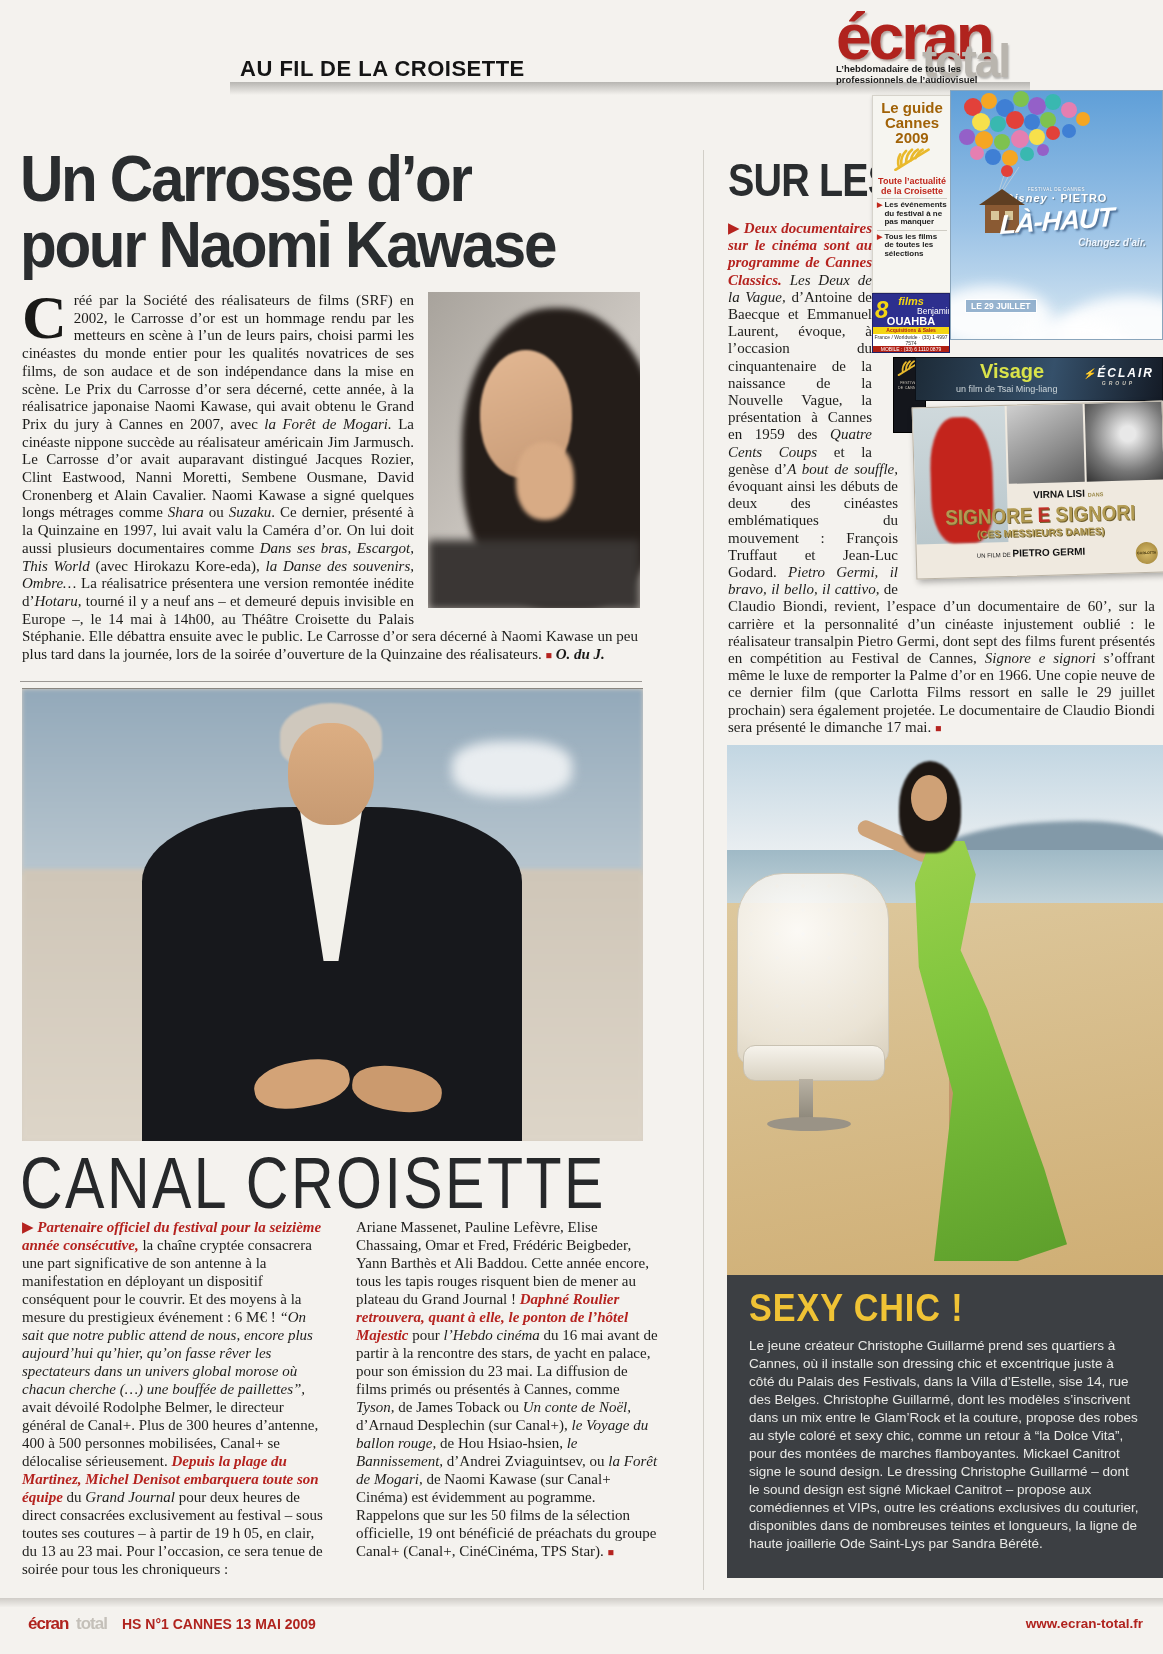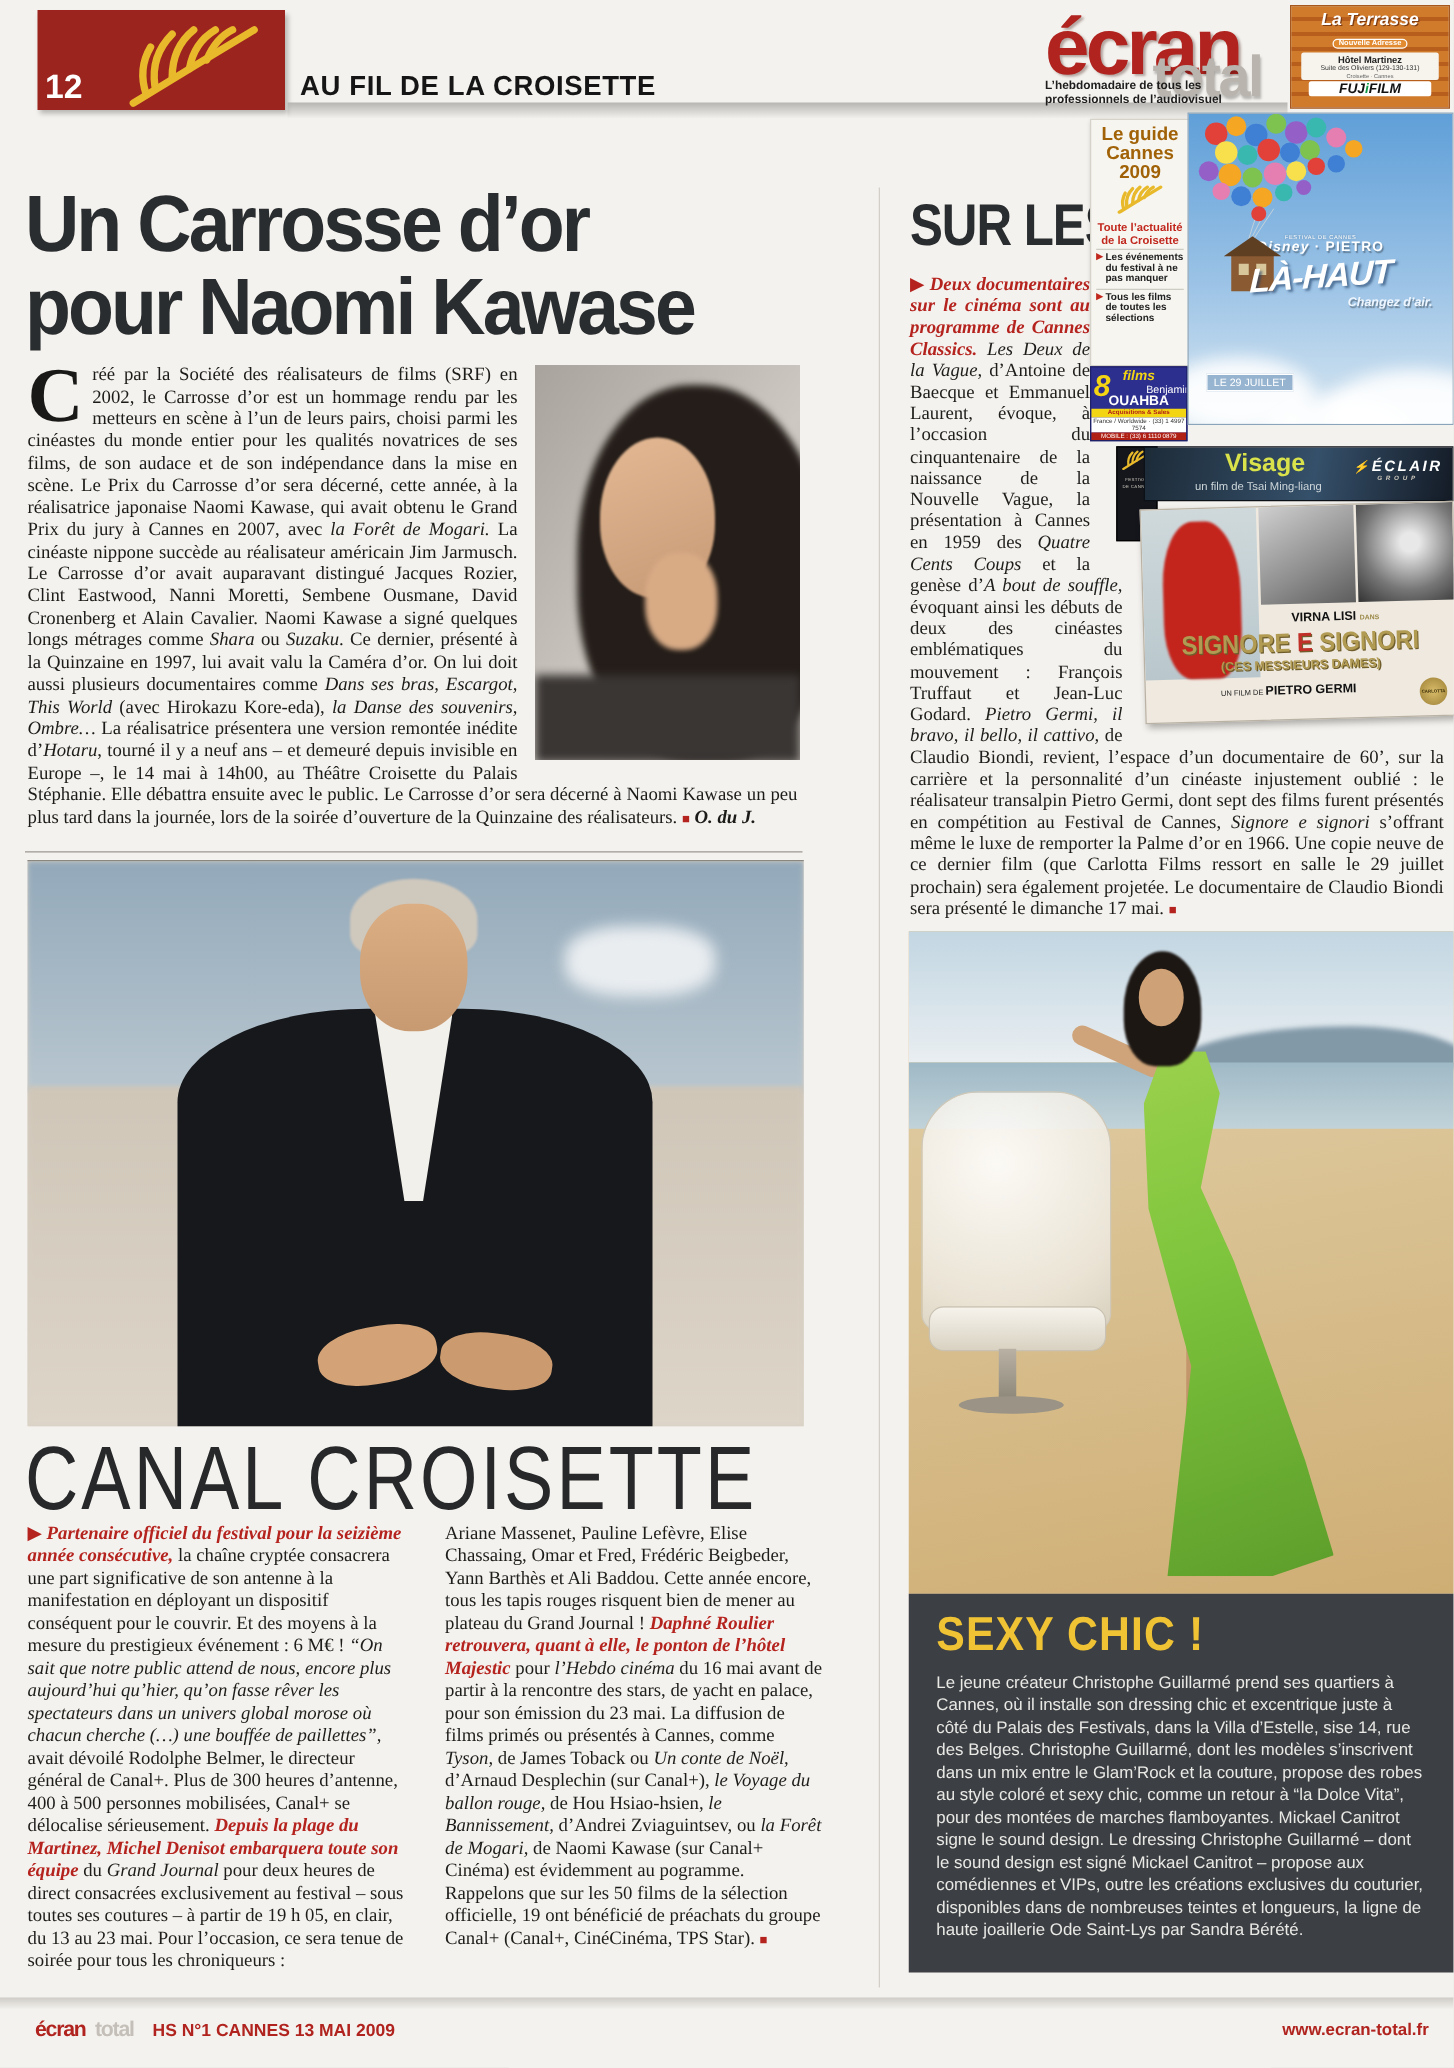--- a/index.html
+++ b/index.html
@@ -93,21 +93,21 @@
   #lahaut{left:950px;top:90px;width:213px;height:250px;overflow:hidden;color:#fff;text-align:center;
           background:linear-gradient(#5f9fd8,#9cc3e6 55%,#d9e8f2);font-family:"Liberation Sans",sans-serif;
           border:1px solid #8aa5bb;box-sizing:border-box;}
   #lahaut .cloud{position:absolute;background:#fff;border-radius:50%;filter:blur(7px);opacity:.9;}
   #lahaut .fdc{font-size:4.5px;letter-spacing:.5px;margin-top:96px;text-shadow:0 0 2px rgba(0,0,0,.3);}
   #lahaut .studio{font-size:11px;font-weight:bold;letter-spacing:1px;text-shadow:1px 1px 1px rgba(0,0,0,.35);}
   #lahaut .studio .d{font-style:italic;}
   #lahaut .title{font-size:27px;font-weight:bold;font-style:italic;letter-spacing:-1px;transform:skewX(-6deg) rotate(-4deg);
                  text-shadow:2px 2px 2px rgba(30,60,100,.6);margin-top:2px;}
   #lahaut .tagline{font-size:10px;font-weight:bold;font-style:italic;color:#eef6ff;text-align:right;padding-right:16px;text-shadow:1px 1px 1px rgba(0,0,0,.4);}
-  #lahaut .date{position:absolute;left:14px;top:208px;border:1px solid #fff;padding:1px 5px;font-size:8.5px;font-weight:normal;background:rgba(70,120,170,.55);}
+  #lahaut .date{position:absolute;left:14px;top:208px;border:1px solid #fff;padding:1px 5px;font-size:8.5px;font-weight:bold;background:rgba(70,120,170,.55);}
   #lahaut .fmt{position:absolute;left:8px;top:230px;font-size:15px;font-weight:bold;font-style:italic;color:#eaf2fa;text-shadow:1px 1px 2px #456;margin-top:25px;}
   #lahaut .site{position:absolute;right:60px;top:236px;font-size:7px;font-style:italic;color:#fff;}
 
   
   #fdcblock{left:893px;top:357px;width:33px;height:76px;background:#14161c;border:1px solid #000;box-sizing:border-box;
             text-align:center;color:#cfcabe;font-family:"Liberation Sans",sans-serif;}
   #fdcblock .txt{font-size:3.5px;letter-spacing:.3px;margin-top:1px;}
   #visage{left:915px;top:357px;width:248px;height:44px;overflow:hidden;
           background:linear-gradient(100deg,#1d2b38,#35506a 55%,#141b26);border:1px solid #0c1118;box-sizing:border-box;
           font-family:"Liberation Sans",sans-serif;}
@@ -189,51 +189,30 @@
   #foot-site{right:20px;left:auto;top:1616px;position:absolute;font-size:13.5px;font-weight:bold;color:#b0231e;font-family:"Liberation Sans",sans-serif;}
 
   .palme{stroke:#e9b92c;stroke-width:3.4;fill:none;stroke-linecap:round;}
   .palme-sm{stroke:#e9b92c;stroke-width:4.5;fill:none;stroke-linecap:round;}
 </style>
 </head>
 <body>
 
 <div id="page">
 
-  <div class="abs" id="hdr-redbox">
-    <svg class="abs" id="hdr-palme" viewBox="0 0 64 44">
-      <path class="palme" d="M4 42 Q30 26 60 8"></path>
-        <path class="palme" d="M10 38 Q6 26 12 16"></path>
-      <path class="palme" d="M14 34 Q12 20 22 10"></path>
-        <path class="palme" d="M22 30 Q22 16 32 8"></path>
-      <path class="palme" d="M30 26 Q32 14 42 8"></path>
-        <path class="palme" d="M38 22 Q42 12 50 8"></path>
-    </svg>
-    <span class="abs" id="hdr-pagenum">12</span>
-  </div>
   <div class="abs" id="hdr-band"></div>
   <div class="abs sans" id="hdr-section">AU FIL DE LA CROISETTE</div>
 
   <div class="abs" id="mh-ecran">écran</div>
   <div class="abs" id="mh-total">total</div>
   <div class="abs sans" id="mh-tagline">
     <span>L’hebdomadaire de tous les</span><br>
     <span>professionnels de l’audiovisuel</span>
   </div>
 
-  <div class="abs sans" id="terrasse">
-    <div class="t-title">La Terrasse</div>
-    <div class="t-badge">Nouvelle Adresse</div>
-    <div class="t-panel">
-      <div class="t-hotel">Hôtel Martinez</div>
-      <div class="t-suite">Suite des Oliviers (129-130-131)</div>
-      <div class="t-small">Croisette · Cannes</div>
-    </div>
-    <div class="t-fuji"><span>FUJ</span><span class="dot">i</span><span>FILM</span></div>
-  </div>
 
   <div class="abs" id="headline">
     <div>Un Carrosse d’or</div>
     <div>pour Naomi Kawase</div>
   </div>
 
   <div class="abs" id="photo-naomi">
     <div class="hair"></div>
     <div class="face"></div>
     <div class="hand"></div>

